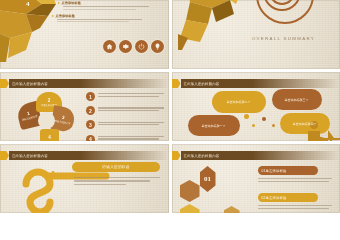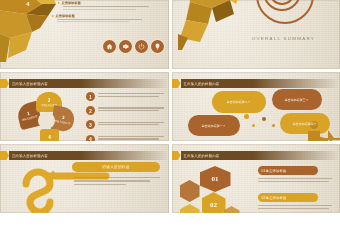--- a/index.html
+++ b/index.html
@@ -335,22 +335,21 @@
   <div class="slide s6">
     <div class="grain"></div>
     <div class="hdr">
       <span class="tab"></span>
       <span class="bar">
           <span class="txt">在此输入您的标题内容</span>
         </span>
     </div>
 
     <div class="hex" style="left:8px;top:36px;width:20px;height:22px;background:#b5763a;"></div>
-    <div class="hex" style="left:28px;top:22px;width:31px;height:26px;background:#a9632c;font-size:7px;">01</div>
-    <div class="hex" style="left:30px;top:48px;width:24px;height:26px;background:#d9a425;font-size:7px;">02</div>
+    <div class="hex" style="left:28px;top:22px;width:16px;height:26px;background:#a9632c;font-size:7px;">01</div>
     <div class="hex" style="left:8px;top:60px;width:20px;height:22px;background:#e0b43a;"></div>
     <div class="hex" style="left:52px;top:62px;width:16px;height:18px;background:#c98f2a;opacity:.85;"></div>
 
     <div class="pill" style="left:86px;top:22px;width:56px;background:#a9632c;">
       <span>01单击添加标题</span>
     </div>
     <div class="blk" style="left:86px;top:34px;">
       <span class="ph line" style="width:100%"></span>
       <span class="ph line" style="width:96%"></span>
     </div>

